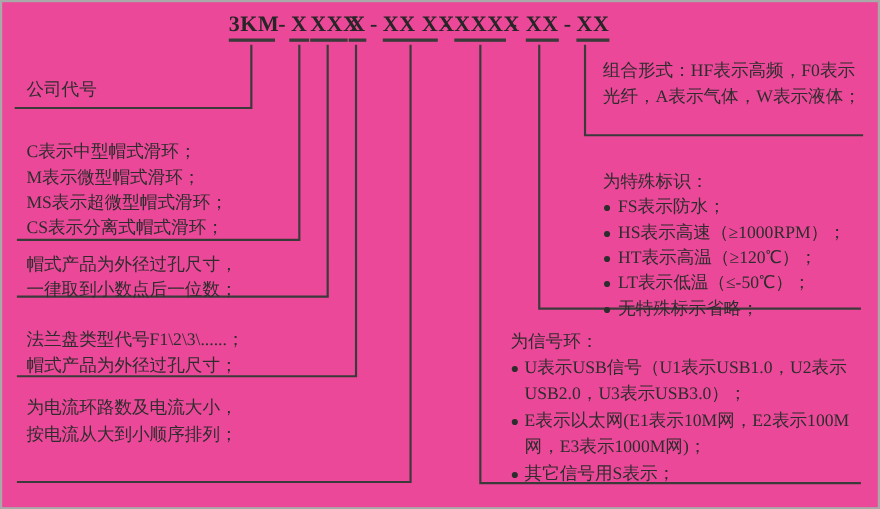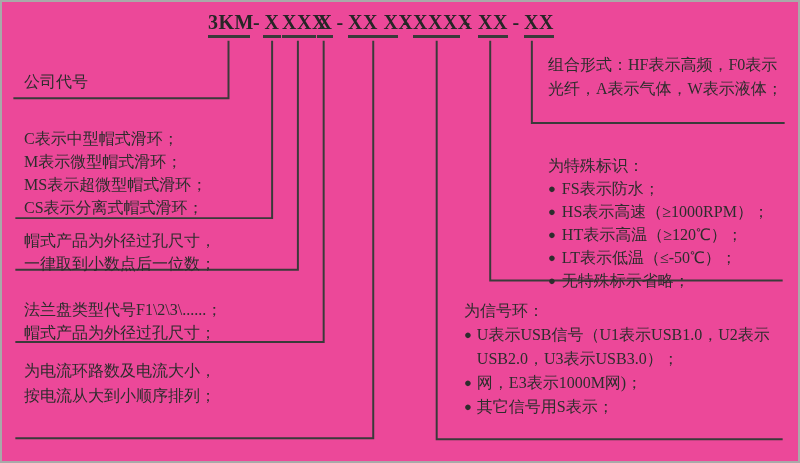--- a/index.html
+++ b/index.html
@@ -109,20 +109,21 @@
     <div class="brow">
       <span class="blt tight">●</span>
       <span>
         <span style="display:block;">U表示USB信号（U1表示USB1.0，U2表示</span>
         <span style="display:block;">USB2.0，U3表示USB3.0）；</span>
       </span>
     </div>
     <div class="brow">
       <span class="blt tight">●</span>
       <span>
+        <span style="display:block;">E表示以太网(E1表示10M网，E2表示100M</span>
         <span style="display:block;">网，E3表示1000M网)；</span>
       </span>
     </div>
     <div class="brow">
       <span class="blt tight">●</span>
       <span>
         <span style="display:block;">其它信号用S表示；</span>
       </span>
     </div>
   </div>

